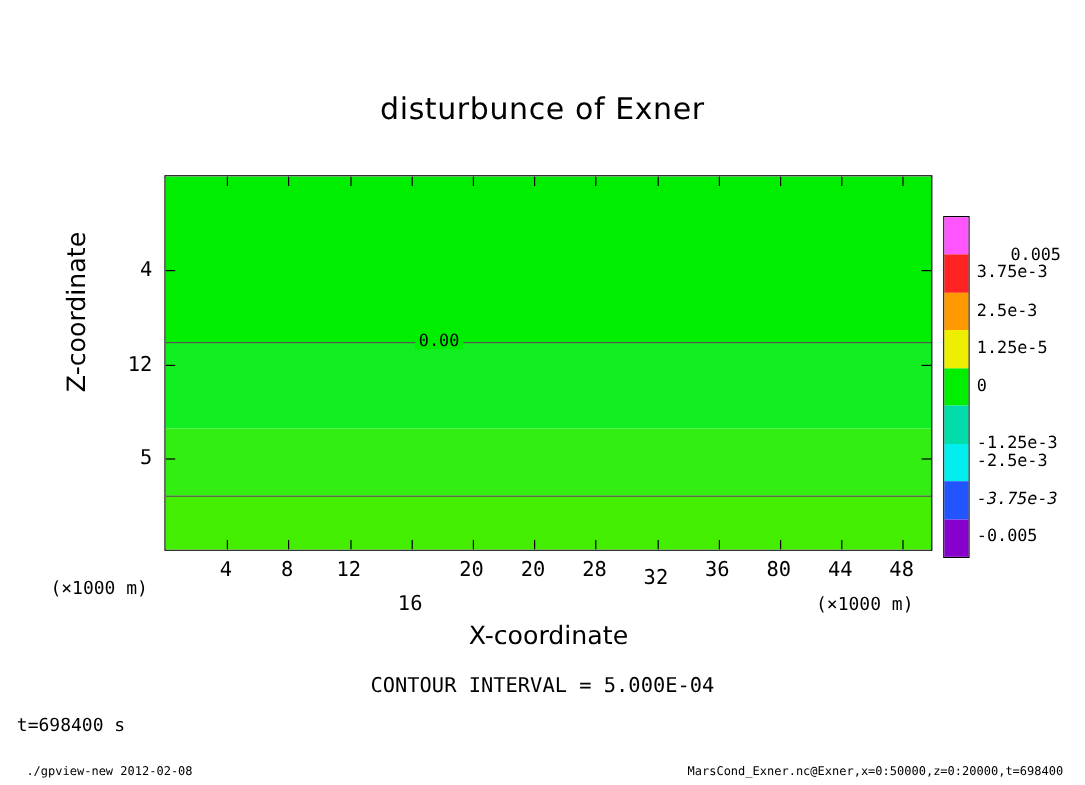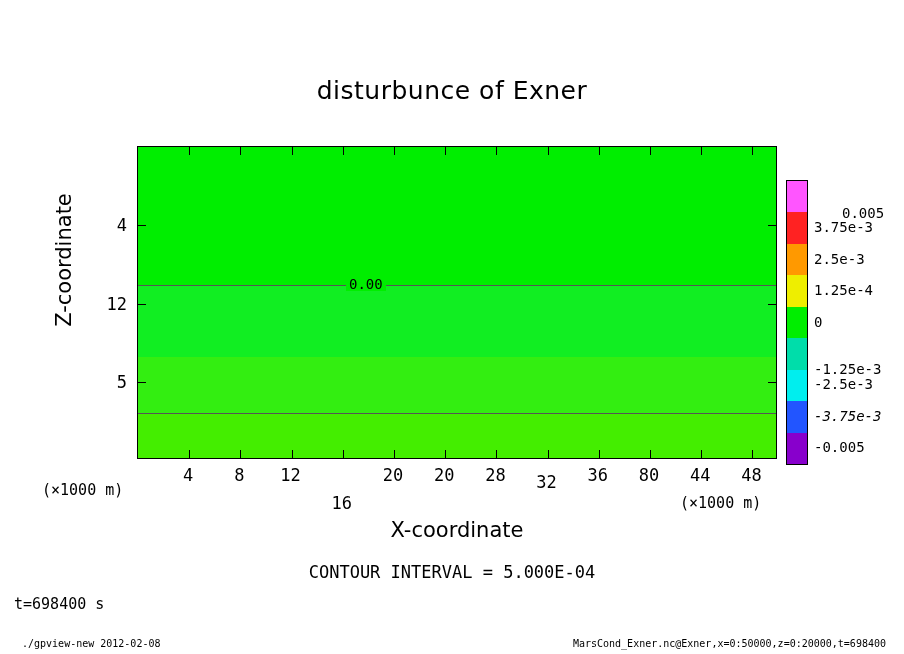--- a/index.html
+++ b/index.html
@@ -215,21 +215,21 @@
     <div class="cb-cell" style="height: 31.4444px; background: rgb(0, 238, 0);"></div>
     <div class="cb-cell" style="height: 31.4444px; background: rgb(0, 221, 170);"></div>
     <div class="cb-cell" style="height: 31.4444px; background: rgb(0, 238, 238);"></div>
     <div class="cb-cell" style="height: 31.4444px; background: rgb(34, 85, 255);"></div>
     <div class="cb-cell" style="height: 31.4444px; background: rgb(136, 0, 204);"></div>
   </div>
 <div id="colorbar-labels">
     <div class="cb-label" style="top: 205px; margin-left: 28px;">0.005</div>
     <div class="cb-label" style="top: 219.167px;">3.75e-3</div>
     <div class="cb-label" style="top: 250.611px;">2.5e-3</div>
-    <div class="cb-label" style="top: 282.056px;">1.25e-4</div>
+    <div class="cb-label" style="top: 282.056px;">1.25e-5</div>
     <div class="cb-label" style="top: 313.5px;">0</div>
     <div class="cb-label" style="top: 333px; margin-top: 28px;">-1.25e-3</div>
     <div class="cb-label" style="top: 376.389px;">-2.5e-3</div>
     <div class="cb-label" style="top: 407.833px; font-style: italic;">-3.75e-3</div>
     <div class="cb-label" style="top: 439.278px;">-0.005</div>
   </div>
 
 <div class="abs" id="contour-interval">CONTOUR INTERVAL = 5.000E-04</div>
 <div class="abs" id="time-label">t=698400 s</div>
 <div class="abs" id="footer-left">./gpview-new  2012-02-08</div>

